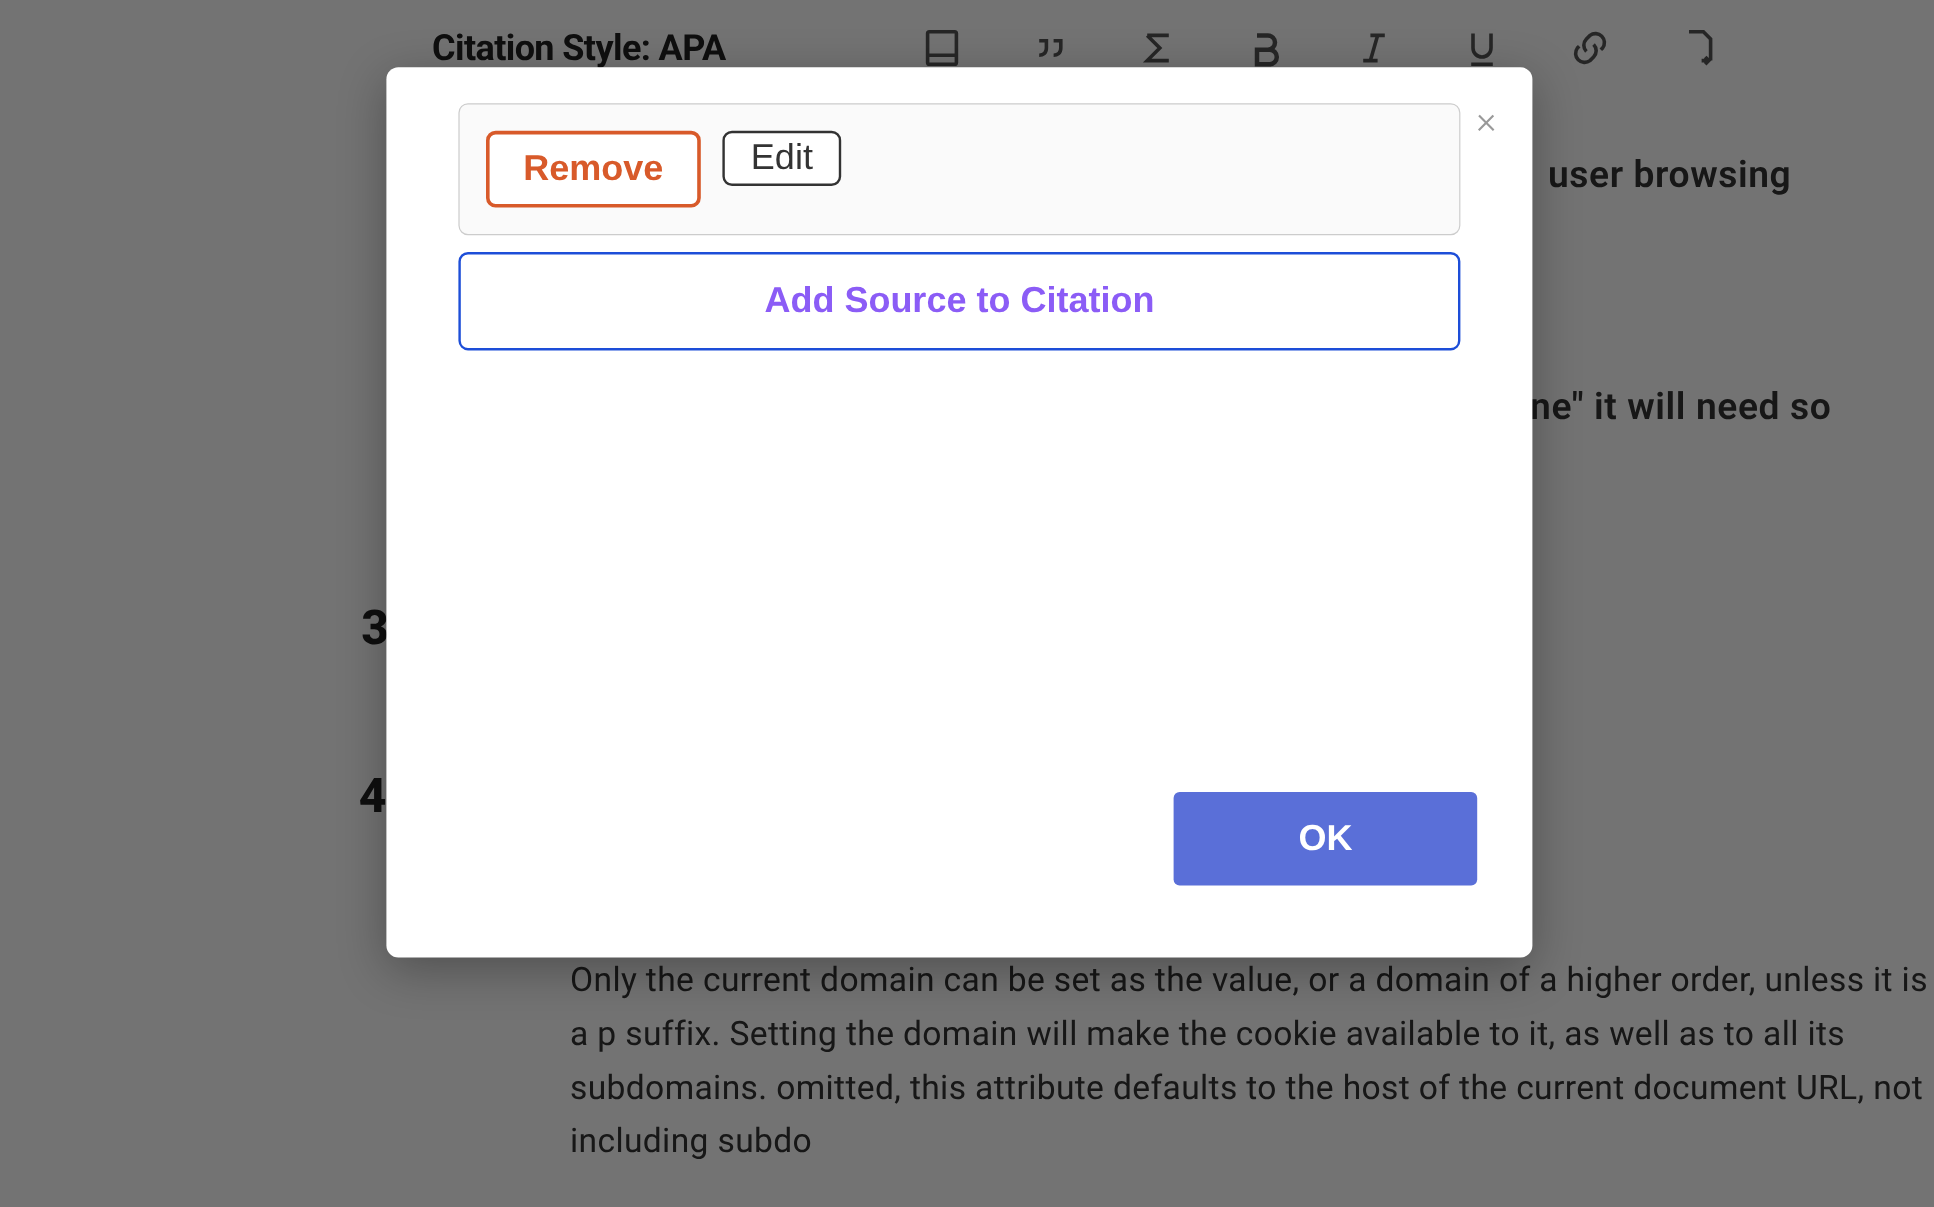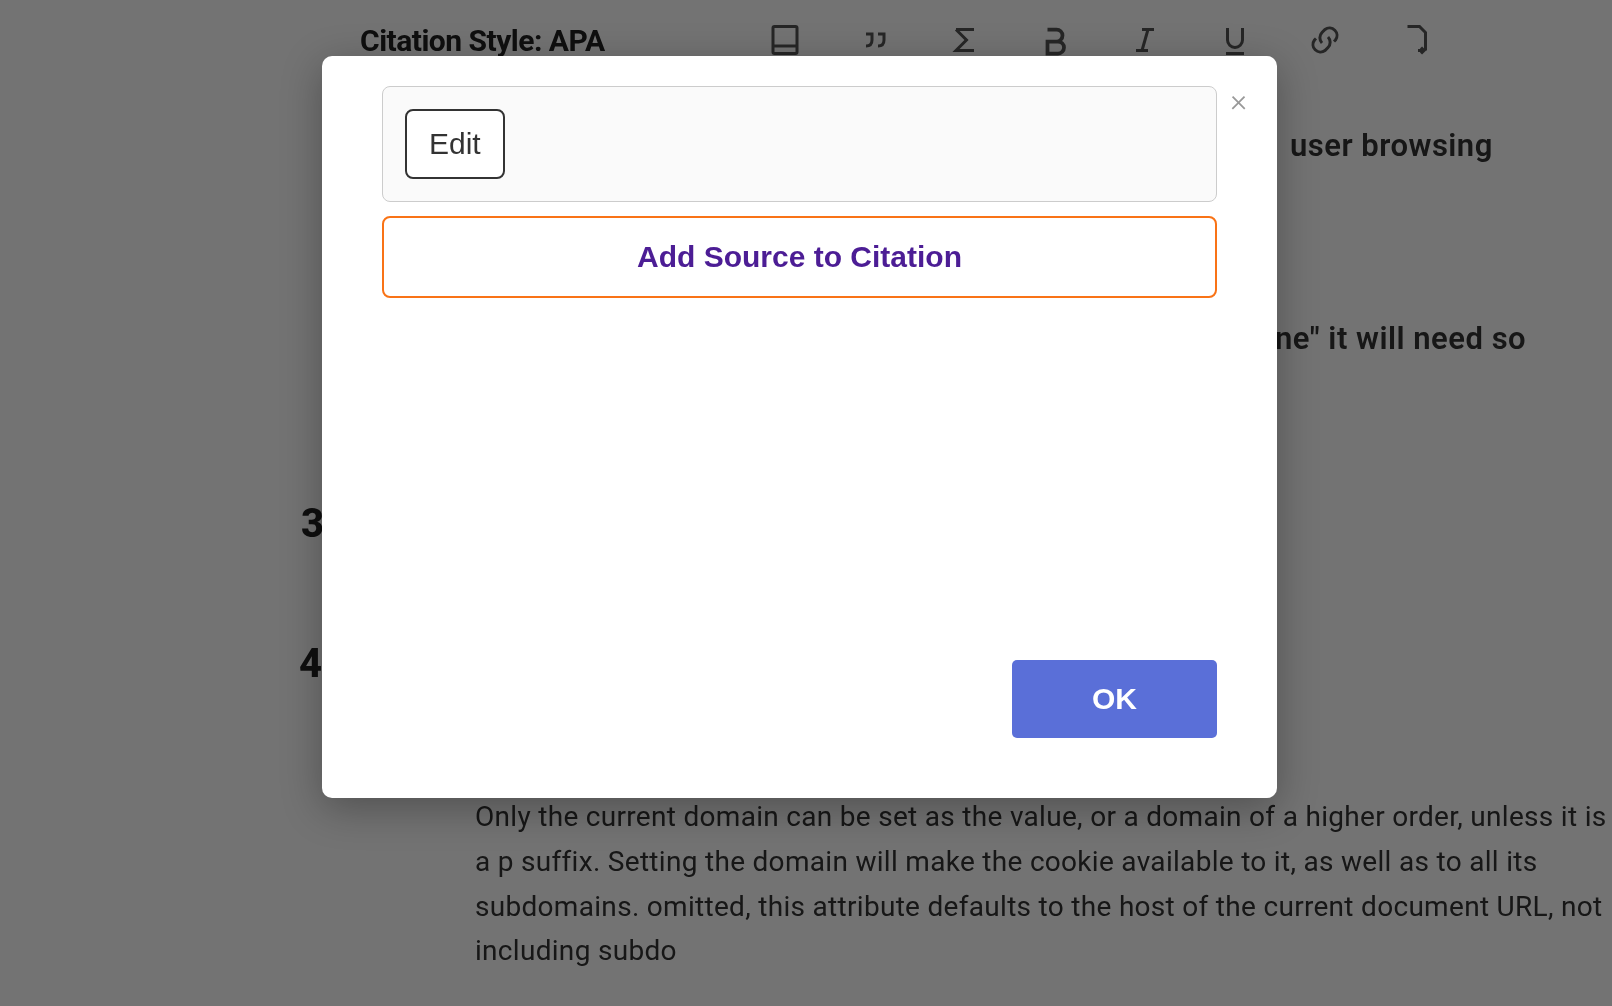--- a/index.html
+++ b/index.html
@@ -164,45 +164,45 @@
       padding: 12px 28px;
       border-radius: 8px;
       cursor: pointer;
     }
     .edit-btn {
       border: 2px solid #333;
       background: #fff;
       color: #333;
       font-size: 30px;
       font-weight: 500;
-      padding: 16px 22px;
+      padding: 4px 22px;
       border-radius: 8px;
       cursor: pointer;
     }
     .add-source-btn {
       width: 100%;
-      border: 2px solid #f97316;
-      background: #fff;
-      color: #4c1d95;
+      border: 2px solid #1d4ed8;
+      background: #fff;
+      color: #8b5cf6;
       font-size: 30px;
       font-weight: 600;
       padding: 22px 0;
       border-radius: 8px;
       cursor: pointer;
       text-align: center;
     }
     .ok-btn {
       position: absolute;
       bottom: 60px;
-      right: 60px;
+      right: 46px;
       background: #5a6fd8;
       color: #fff;
       font-size: 30px;
       font-weight: 700;
-      padding: 22px 80px;
+      padding: 22px 104px;
       border: none;
       border-radius: 5px;
       cursor: pointer;
     }
   </style>
 </head>
 <body>
 
 <div class="background">
   <div class="toolbar">
@@ -258,17 +258,18 @@
   <div class="bg-number-3">3</div>
   <div class="bg-number-4">4</div>
   <div class="bg-paragraph">Only the current domain can be set as the value, or a domain of a higher order, unless it is a p suffix. Setting the domain will make the cookie available to it, as well as to all its subdomains. omitted, this attribute defaults to the host of the current document URL, not including subdo</div>
 </div>
 
 <div class="dim-overlay"></div>
 
 <div class="modal">
   <span class="modal-close">×</span>
   <div class="reference-card">
+    <button class="remove-btn">Remove</button>
     <button class="edit-btn">Edit</button>
   </div>
   <button class="add-source-btn">Add Source to Citation</button>
   <button class="ok-btn">OK</button>
 </div>
 
 </body></html>

